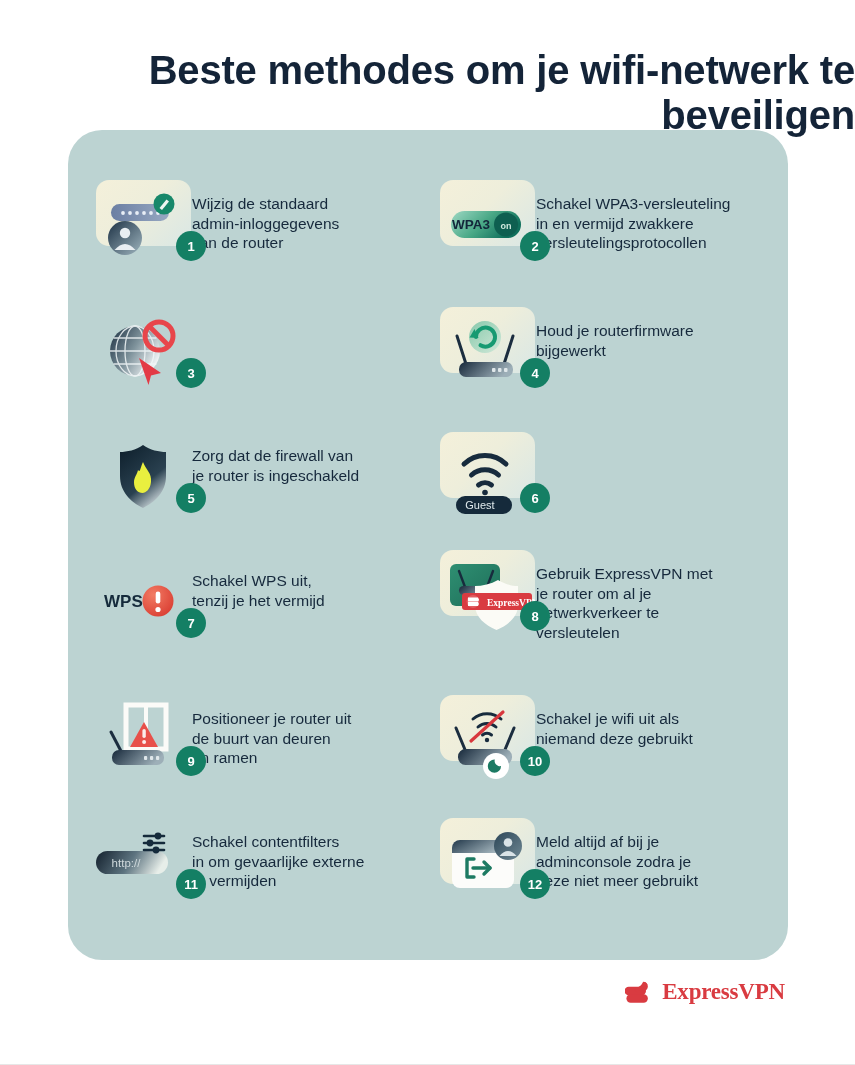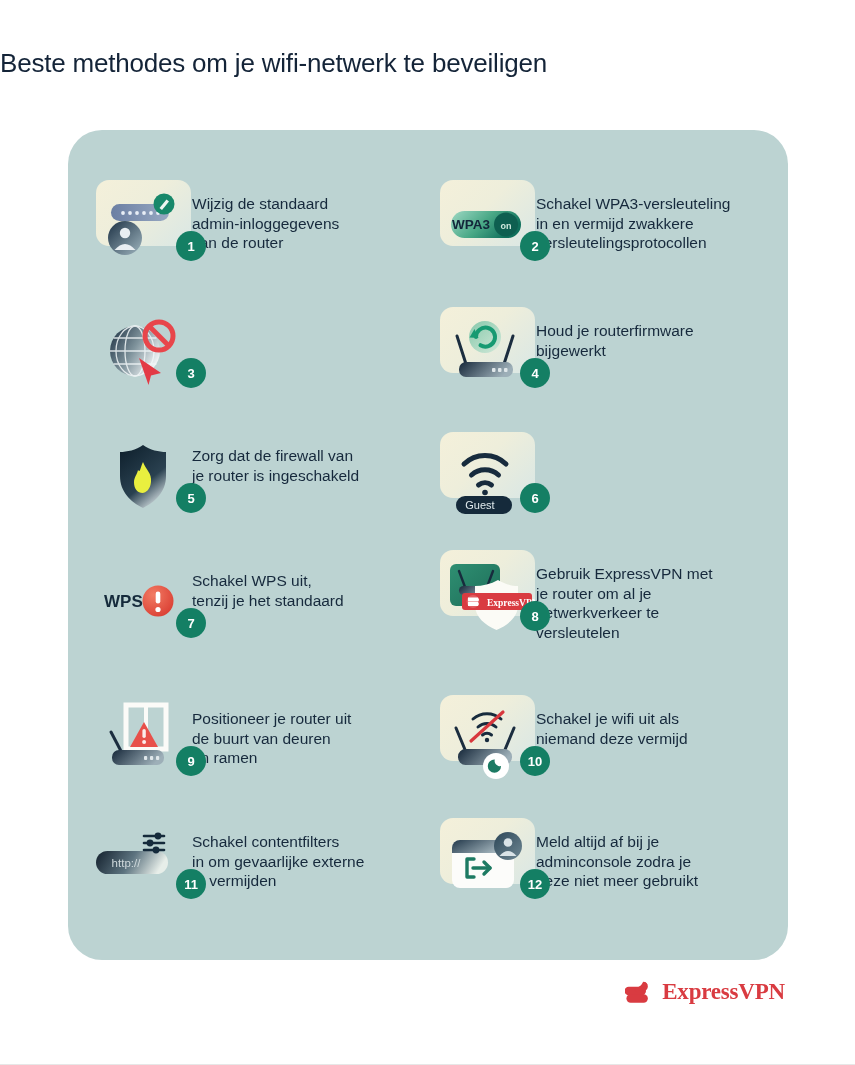--- a/index.html
+++ b/index.html
@@ -6,22 +6,22 @@
   html, body {
     width: 855px; height: 1065px;
     background: #ffffff;
     font-family: "Liberation Sans", sans-serif;
     overflow: hidden;
   }
   .page { position: relative; width: 855px; height: 1065px; background: #fff; }
 
   .page-title {
     position: absolute; left: 0; top: 48px; width: 855px;
-    text-align: left;
-    font-size: 26px; font-weight: 400; color: #142438;
+    text-align: right;
+    font-size: 40px; font-weight: 700; color: #142438;
     letter-spacing: -0.2px;
   }
 
   .panel {
     position: absolute; left: 68px; top: 130px;
     width: 720px; height: 830px;
     background: #bcd3d2;
     border-radius: 34px;
   }
 
@@ -261,21 +261,21 @@
               </radialGradient>
             </defs>
             <text x="8" y="50" font-family="Liberation Sans, sans-serif" font-size="17" font-weight="700" fill="#152a3b">WPS</text>
             <circle cx="62" cy="44" r="15.5" fill="url(#g7a)"></circle>
             <rect x="59.7" y="34.5" width="4.6" height="12" rx="2.3" fill="#fff"></rect>
             <circle cx="62" cy="52.5" r="2.6" fill="#fff"></circle>
           </svg>
           <div class="badge">7</div>
         </div>
         <div class="tip-text">Schakel WPS uit,
-tenzij je het standaard</div>
+tenzij je het vermijd</div>
       </div>
 
       <div class="tip" style="left:372px; top:420px;">
         <div class="tile card">
           <svg class="art" viewBox="0 0 95 90">
             <defs>
               <linearGradient id="g8a" x1="0" y1="0" x2="1" y2="1">
                 <stop offset="0" stop-color="#2f8f72"></stop>
                   <stop offset="1" stop-color="#1d6d58"></stop>
               </linearGradient>
@@ -359,21 +359,21 @@
               <line x1="64" y1="57" x2="74" y2="33"></line>
             </g>
             <line x1="31" y1="46" x2="63" y2="17" stroke="#d8383d" stroke-width="3.2" stroke-linecap="round"></line>
             <rect x="18" y="54" width="54" height="16" rx="7.5" fill="url(#g10a)"></rect>
             <circle cx="56" cy="71" r="13" fill="#ffffff"></circle>
             <path d="M61 71 A6.6 6.6 0 1 1 54.8 64.6 A5.2 5.2 0 0 0 61 71 Z" fill="#1c7a63"></path>
           </svg>
           <div class="badge">10</div>
         </div>
         <div class="tip-text">Schakel je wifi uit als
-niemand deze vermijd</div>
+niemand deze gebruikt</div>
       </div>
 
       <div class="tip" style="left:28px; top:688px;">
         <div class="tile">
           <svg class="art" viewBox="0 0 95 90">
             <defs>
               <linearGradient id="g11a" x1="0" y1="0" x2="1" y2="0.2">
                 <stop offset="0" stop-color="#13202d"></stop>
                   <stop offset="0.55" stop-color="#5d7480"></stop>
                 <stop offset="1" stop-color="#e7eee9"></stop>

